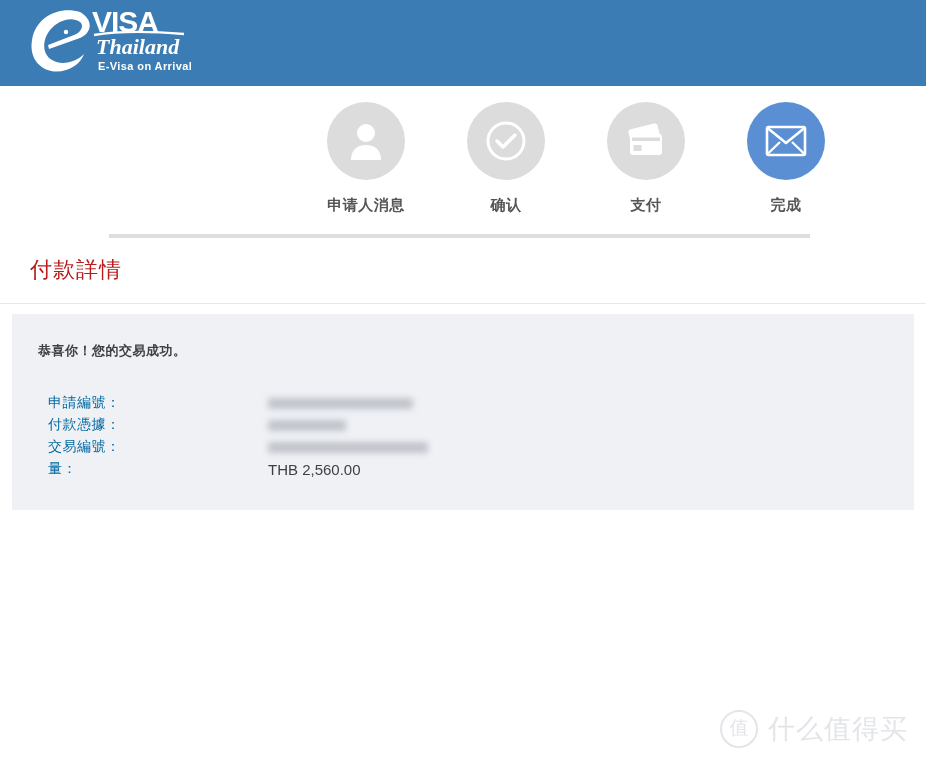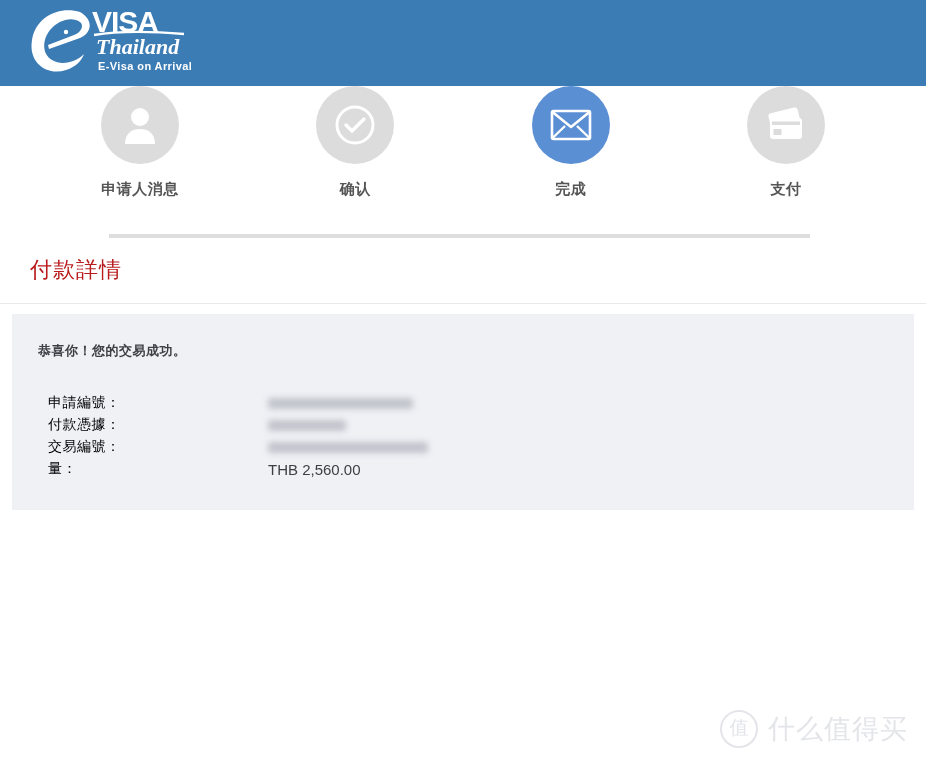--- a/index.html
+++ b/index.html
@@ -39,25 +39,25 @@
   .step-track {
     position: absolute;
     top: 148px;
     left: 109px;
     right: 116px;
     height: 4px;
     background: #dedede;
   }
   .steps {
     position: absolute;
-    top: 0;
+    top: 16px;
     left: 0;
     right: 0;
     display: flex;
-    justify-content: space-between;
+    justify-content: flex-end;
     padding: 0 70px 0 70px;
     box-sizing: border-box;
   }
   .step {
     width: 140px;
     text-align: center;
     position: relative;
     z-index: 2;
   }
   .step-circle {
@@ -120,21 +120,21 @@
     margin: 32px 0 0 36px;
   }
   .detail-row {
     display: flex;
     align-items: center;
     height: 22px;
   }
   .detail-label {
     width: 220px;
     font-size: 14px;
-    color: #000000;
+    color: #0369a1;
     letter-spacing: 0.5px;
   }
   .detail-value {
     font-size: 15px;
     color: #3d3f45;
     text-align: center;
   }
   
   .redacted {
     height: 11px;
@@ -235,45 +235,45 @@
     <div class="step">
       <div class="step-circle">
         <svg class="step-icon" width="44" height="44" viewBox="0 0 44 44">
           <circle cx="22" cy="22" r="18" fill="none" stroke="#ffffff" stroke-width="3"></circle>
           <path d="M13 22 L19 28 L31 16" fill="none" stroke="#ffffff" stroke-width="3.4" stroke-linecap="round" stroke-linejoin="round"></path>
         </svg>
       </div>
       <div class="step-label">确认</div>
     </div>
 
-    <div class="step active">
-      <div class="step-circle">
-        <svg class="step-icon" width="44" height="34" viewBox="0 0 44 34">
-          <rect x="3" y="3" width="38" height="28" rx="1.5" fill="none" stroke="#ffffff" stroke-width="2.6"></rect>
-          <path d="M3.5 4 L22 19 L40.5 4" fill="none" stroke="#ffffff" stroke-width="2.6" stroke-linejoin="round"></path>
-          <path d="M3.5 30 L16 18 M40.5 30 L28 18" fill="none" stroke="#ffffff" stroke-width="2.4"></path>
-        </svg>
-      </div>
-      <div class="step-label">完成</div>
-    </div>
-
     <div class="step">
       <div class="step-circle">
         <svg class="step-icon" width="46" height="40" viewBox="0 0 46 40">
           <g transform="rotate(-14 23 20)">
             <rect x="8" y="5" width="30" height="19" rx="3" fill="#ffffff"></rect>
           </g>
           <rect x="7" y="13" width="32" height="21" rx="3" fill="#ffffff"></rect>
           <rect x="9" y="16.5" width="28" height="3.5" fill="#dcdcdc"></rect>
           <rect x="10.5" y="24" width="8" height="6" fill="#dcdcdc"></rect>
         </svg>
       </div>
       <div class="step-label">支付</div>
     </div>
 
+    <div class="step active">
+      <div class="step-circle">
+        <svg class="step-icon" width="44" height="34" viewBox="0 0 44 34">
+          <rect x="3" y="3" width="38" height="28" rx="1.5" fill="none" stroke="#ffffff" stroke-width="2.6"></rect>
+          <path d="M3.5 4 L22 19 L40.5 4" fill="none" stroke="#ffffff" stroke-width="2.6" stroke-linejoin="round"></path>
+          <path d="M3.5 30 L16 18 M40.5 30 L28 18" fill="none" stroke="#ffffff" stroke-width="2.4"></path>
+        </svg>
+      </div>
+      <div class="step-label">完成</div>
+    </div>
+
   </div>
 </div>
 
 <div class="content">
 
   <h1 class="page-title">付款詳情</h1>
   <div class="title-rule"></div>
 
   <div class="summary-panel">
     <div class="success-msg">恭喜你！您的交易成功。</div>

